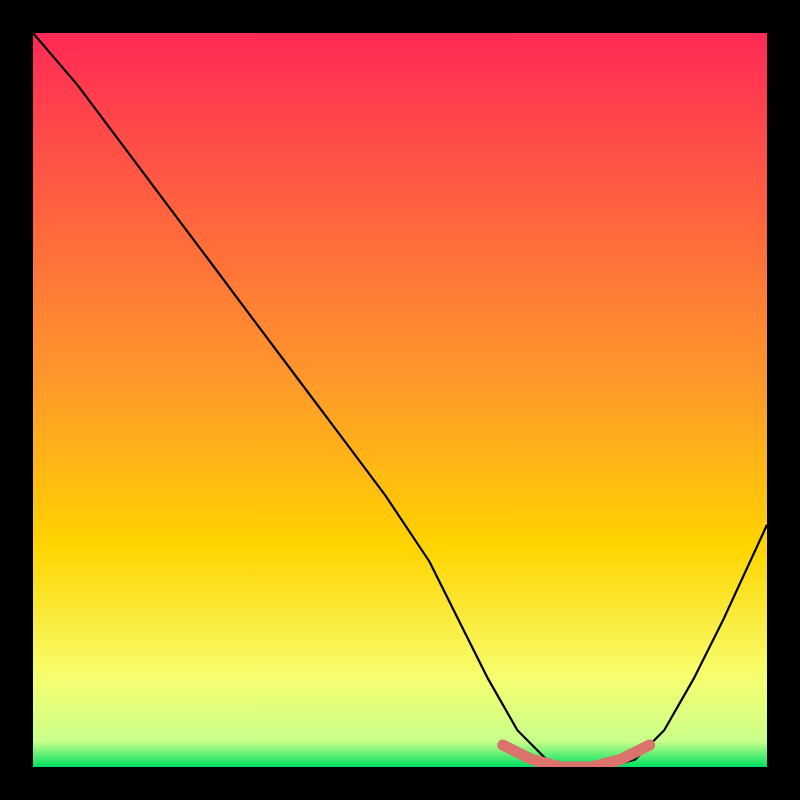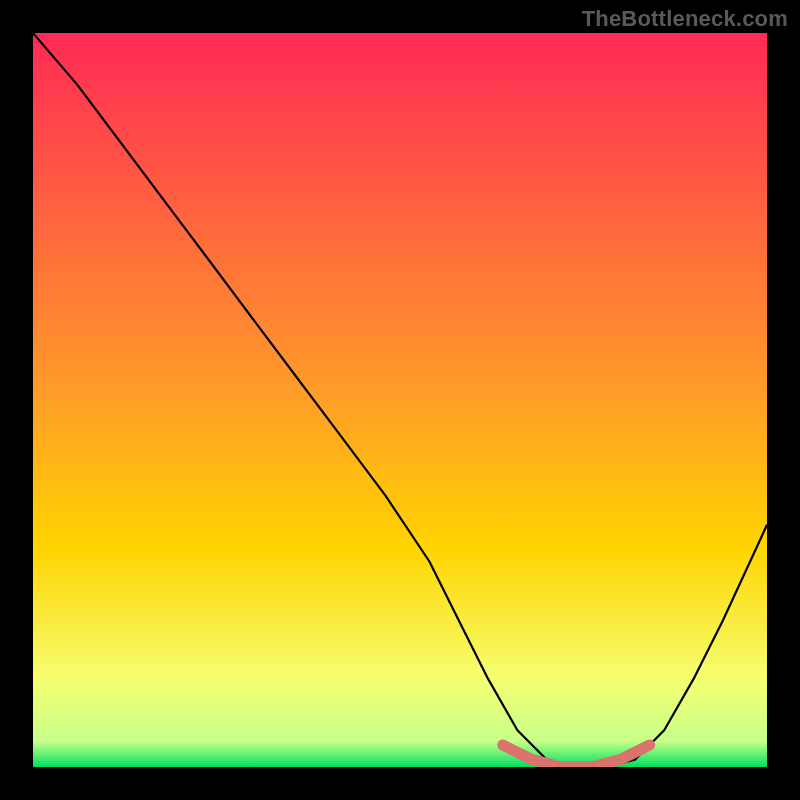--- a/index.html
+++ b/index.html
@@ -26,21 +26,20 @@
     top: 33px;
     width: 734px;
     height: 734px;
   }
   .plot svg { display: block; }
 </style>
 </head>
 <body>
 
 <div class="frame">
-  <div class="watermark">TheBottleneck.com</div>
   <div class="plot">
     <svg id="chart-svg" width="734" height="734" viewBox="0 0 734 734" preserveAspectRatio="none">
         <defs>
           <linearGradient id="bg-grad" x1="0" y1="0" x2="0" y2="1">
             <stop offset="0%" stop-color="#ff2a55"></stop>
             <stop offset="48%" stop-color="#ff9a2a"></stop>
             <stop offset="70%" stop-color="#ffd400"></stop>
             <stop offset="88%" stop-color="#f6ff70"></stop>
             <stop offset="96.5%" stop-color="#c8ff8a"></stop>
             <stop offset="100%" stop-color="#00e060"></stop>

